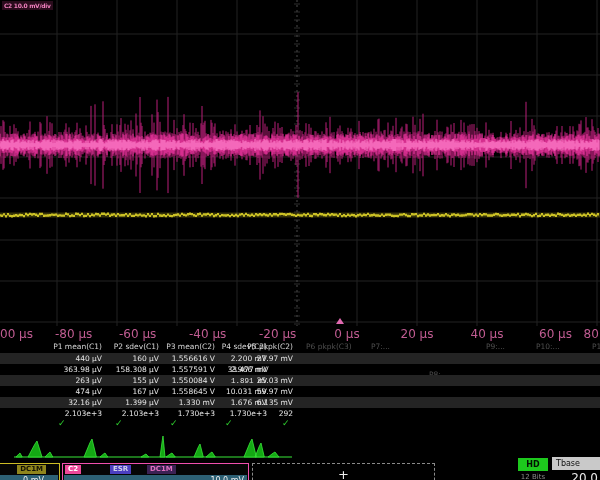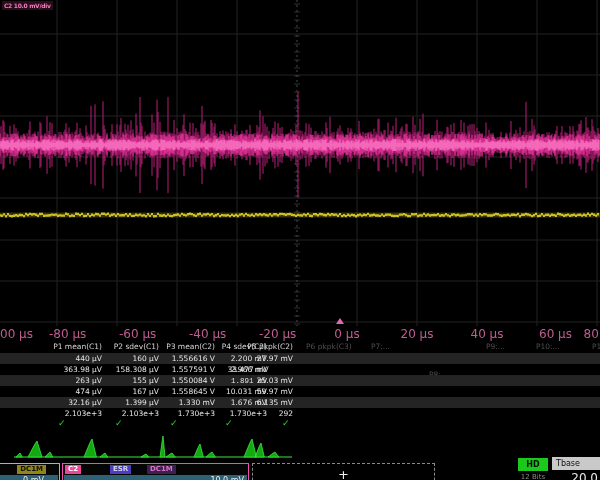--- a/index.html
+++ b/index.html
@@ -73,21 +73,21 @@
 
   <div class="addbox">+</div>
 
   <div class="hdbadge">HD</div>
   <div class="hdsub">12 Bits</div>
 
   <div class="tbhead">Tbase</div>
   <div class="tbval">20.0</div>
 
 <div class="tlabel" style="left: 0px;">00 µs</div>
-    <div class="tlabel" style="left: 49px; width: 36px; text-align: left;">-80 µs</div>
+    <div class="tlabel" style="left: 55px; width: 36px; text-align: left;">-80 µs</div>
     <div class="tlabel" style="left: 119px; width: 36px; text-align: center;">-60 µs</div>
     <div class="tlabel" style="left: 189px; width: 36px; text-align: center;">-40 µs</div>
     <div class="tlabel" style="left: 259px; width: 36px; text-align: center;">-20 µs</div>
     <div class="tlabel" style="left: 329px; width: 36px; text-align: center;">0 µs</div>
     <div class="tlabel" style="left: 399px; width: 36px; text-align: center;">20 µs</div>
     <div class="tlabel" style="left: 469px; width: 36px; text-align: center;">40 µs</div>
     <div class="tlabel" style="left: 539px; width: 36px; text-align: left;">60 µs</div>
     <div class="tlabel" style="left: 582px; width: 36px; text-align: center;">80 µs</div>
     <div class="cell hdr" style="top: 342px; left: 22px; width: 80px; text-align: right;">P1 mean(C1)</div>
     <div class="cell hdr" style="top: 342px; left: 79px; width: 80px; text-align: right;">P2 sdev(C1)</div>

